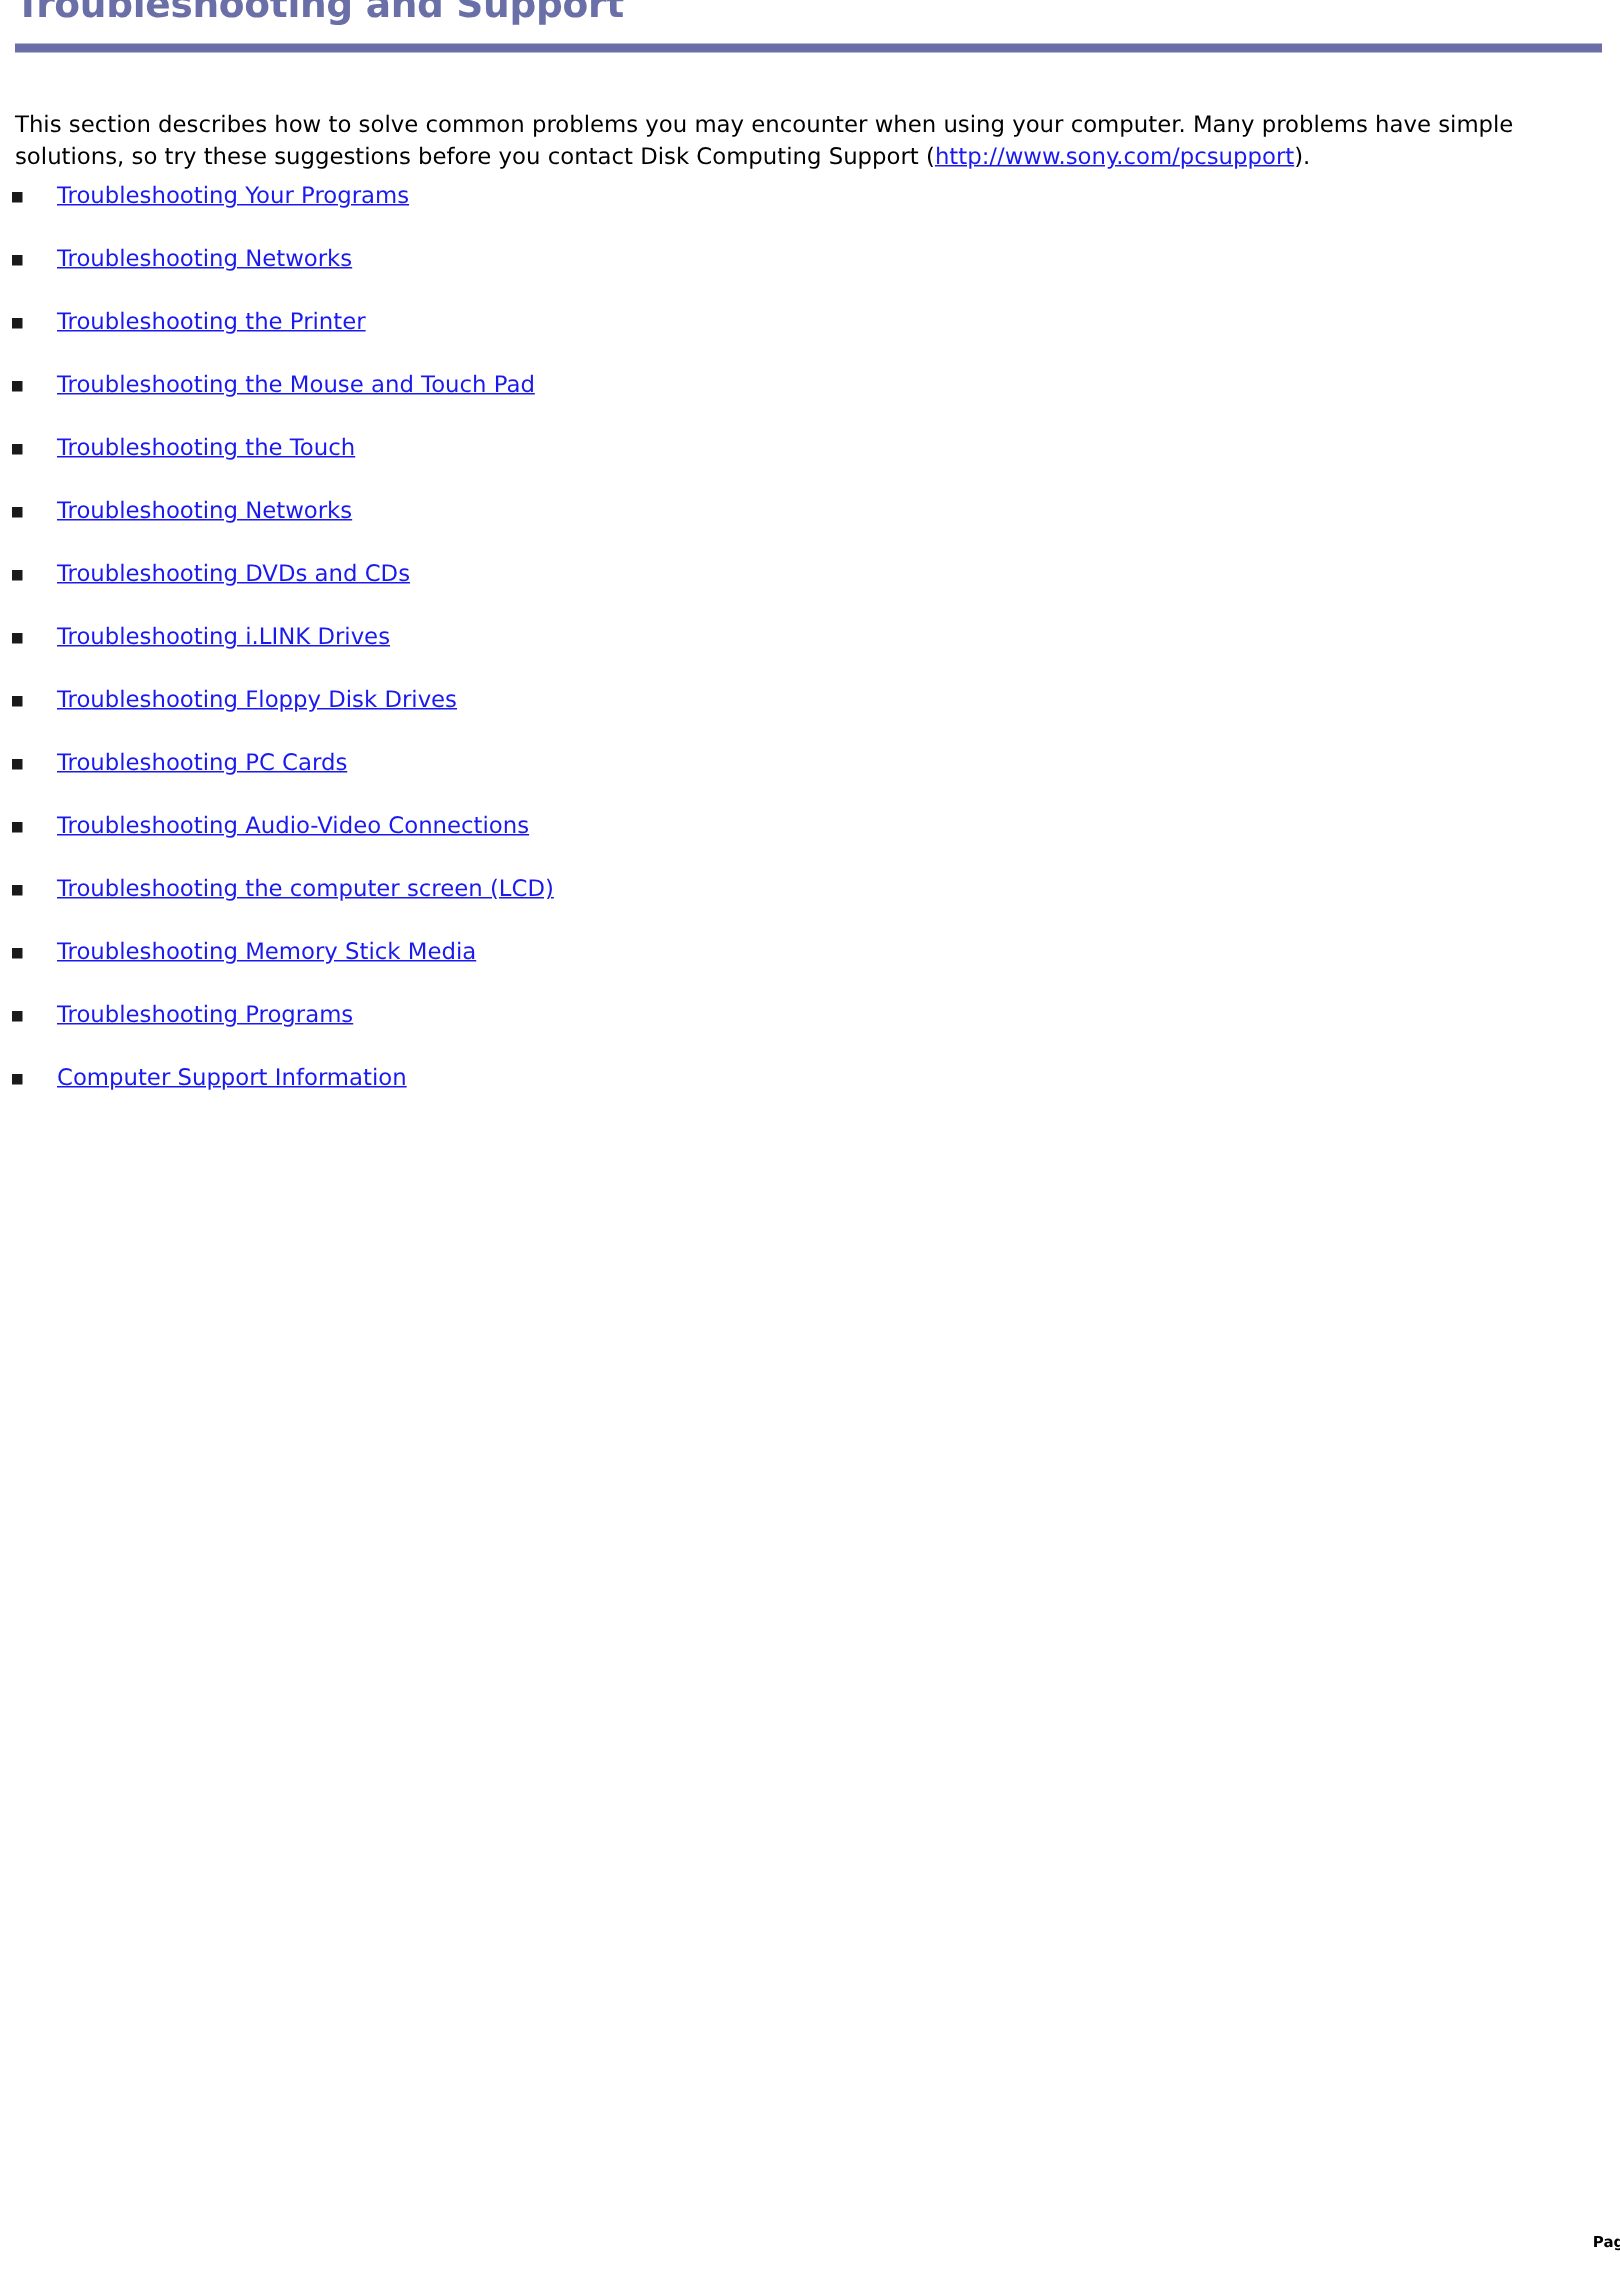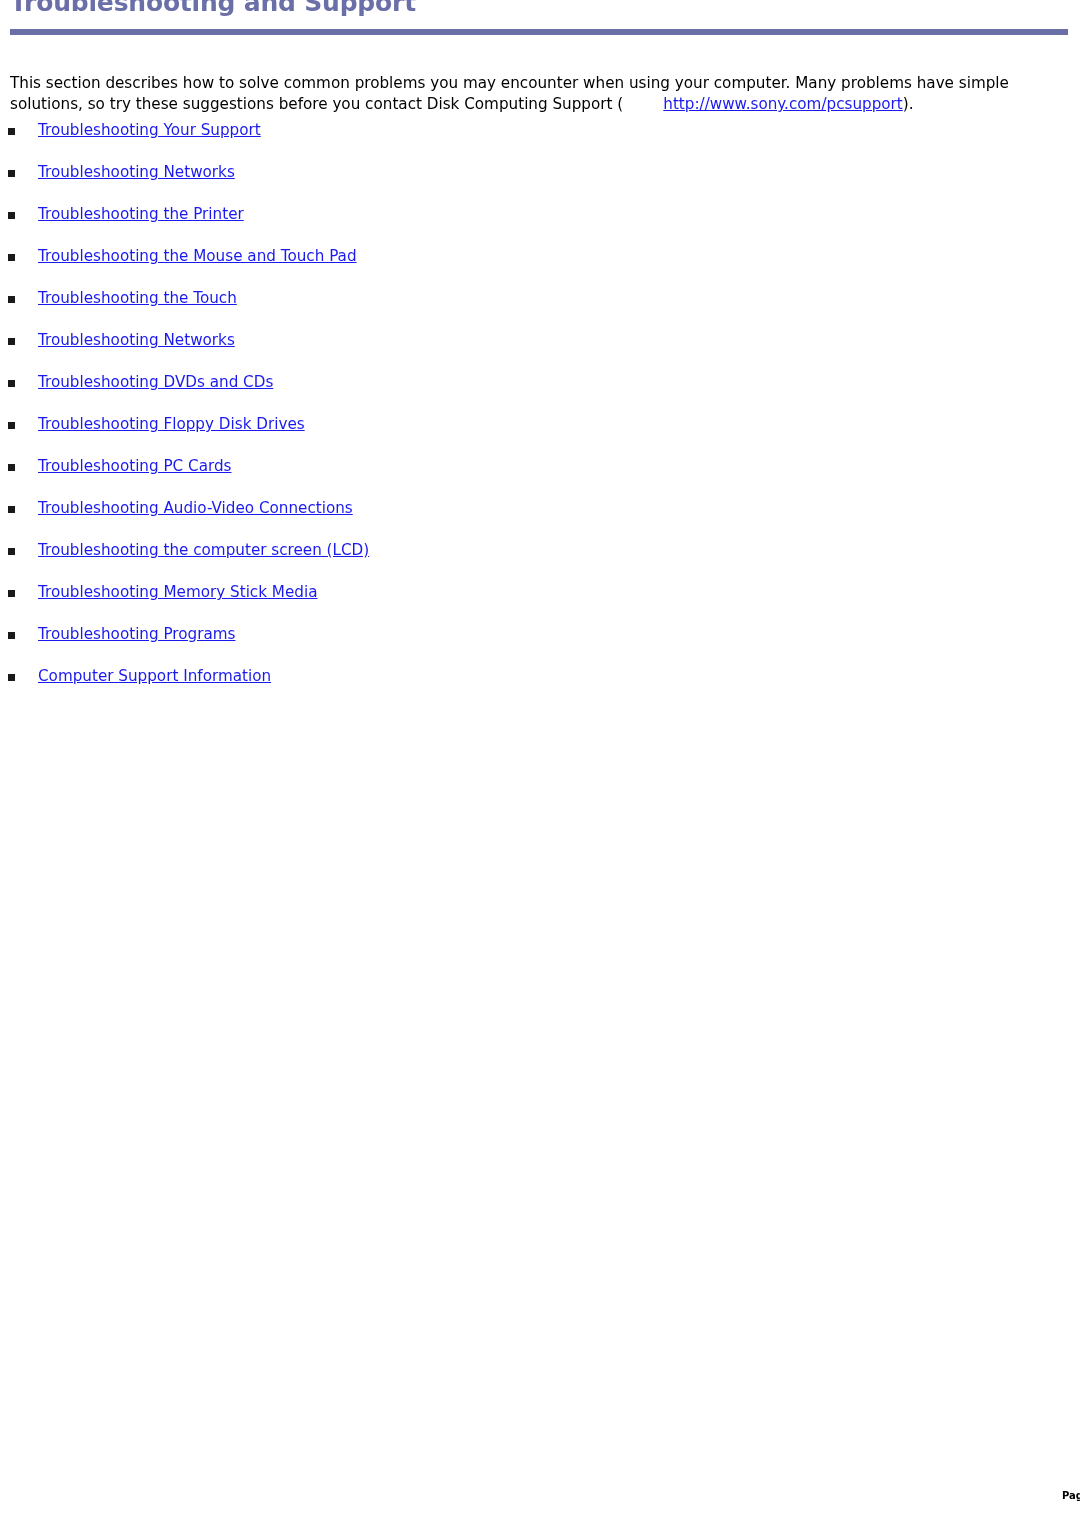--- a/index.html
+++ b/index.html
@@ -61,21 +61,20 @@
     top: 58px;
     width: 1060px;
     font-size: 15.2px;
     line-height: 21px;
     color: #000000;
     text-align: left;
   }
   .intro a {
     color: #1a1aee;
     text-decoration: underline;
-    margin-left: 40px;
   }
 
   
   .link-list {
     position: absolute;
     left: 0;
     top: 120px;
     width: 1080px;
     margin: 0;
     padding: 0;
@@ -128,21 +127,21 @@
   <div class="heading-block">
     <div class="heading-title">Troubleshooting and Support</div>
     <div class="heading-rule"></div>
   </div>
 
   <p class="intro"><span>This section describes how to solve common problems you may encounter when using your computer. Many problems have simple solutions, so try these suggestions before you contact Disk Computing Support (</span><a href="#">http://www.sony.com/pcsupport</a><span>).</span></p>
 
   <ul class="link-list">
     <li class="link-item">
       <span class="bullet"></span>
-      <a href="#">Troubleshooting Your Support</a>
+      <a href="#">Troubleshooting Your Programs</a>
     </li>
     <li class="link-item">
       <span class="bullet"></span>
       <a href="#">Troubleshooting Networks</a>
     </li>
     <li class="link-item">
       <span class="bullet"></span>
       <a href="#">Troubleshooting the Printer</a>
     </li>
     <li class="link-item">
@@ -156,20 +155,24 @@
     <li class="link-item">
       <span class="bullet"></span>
       <a href="#">Troubleshooting Networks</a>
     </li>
     <li class="link-item">
       <span class="bullet"></span>
       <a href="#">Troubleshooting DVDs and CDs</a>
     </li>
     <li class="link-item">
       <span class="bullet"></span>
+      <a href="#">Troubleshooting i.LINK Drives</a>
+    </li>
+    <li class="link-item">
+      <span class="bullet"></span>
       <a href="#">Troubleshooting Floppy Disk Drives</a>
     </li>
     <li class="link-item">
       <span class="bullet"></span>
       <a href="#">Troubleshooting PC Cards</a>
     </li>
     <li class="link-item">
       <span class="bullet"></span>
       <a href="#">Troubleshooting Audio-Video Connections</a>
     </li>

